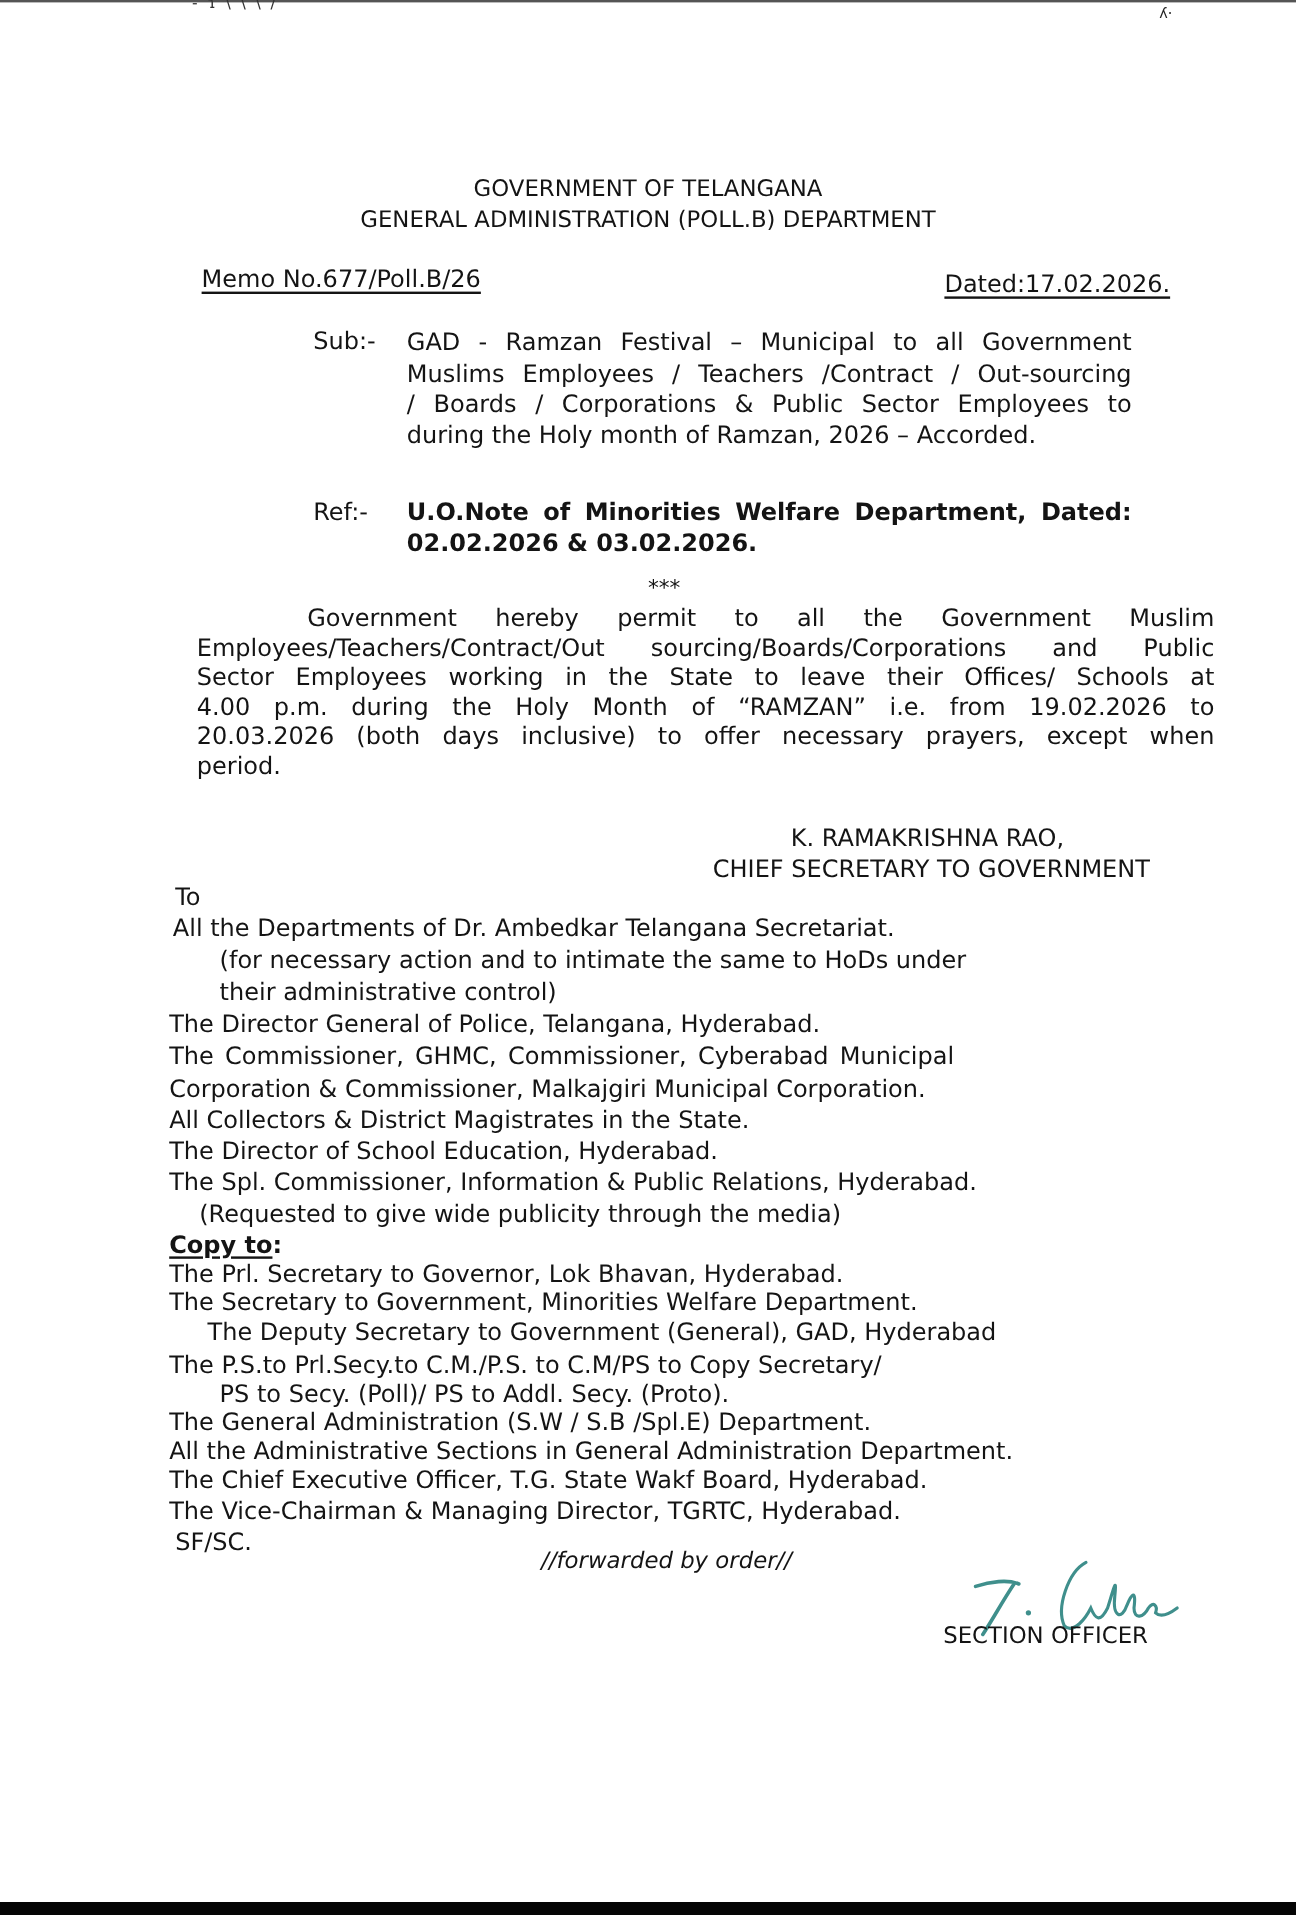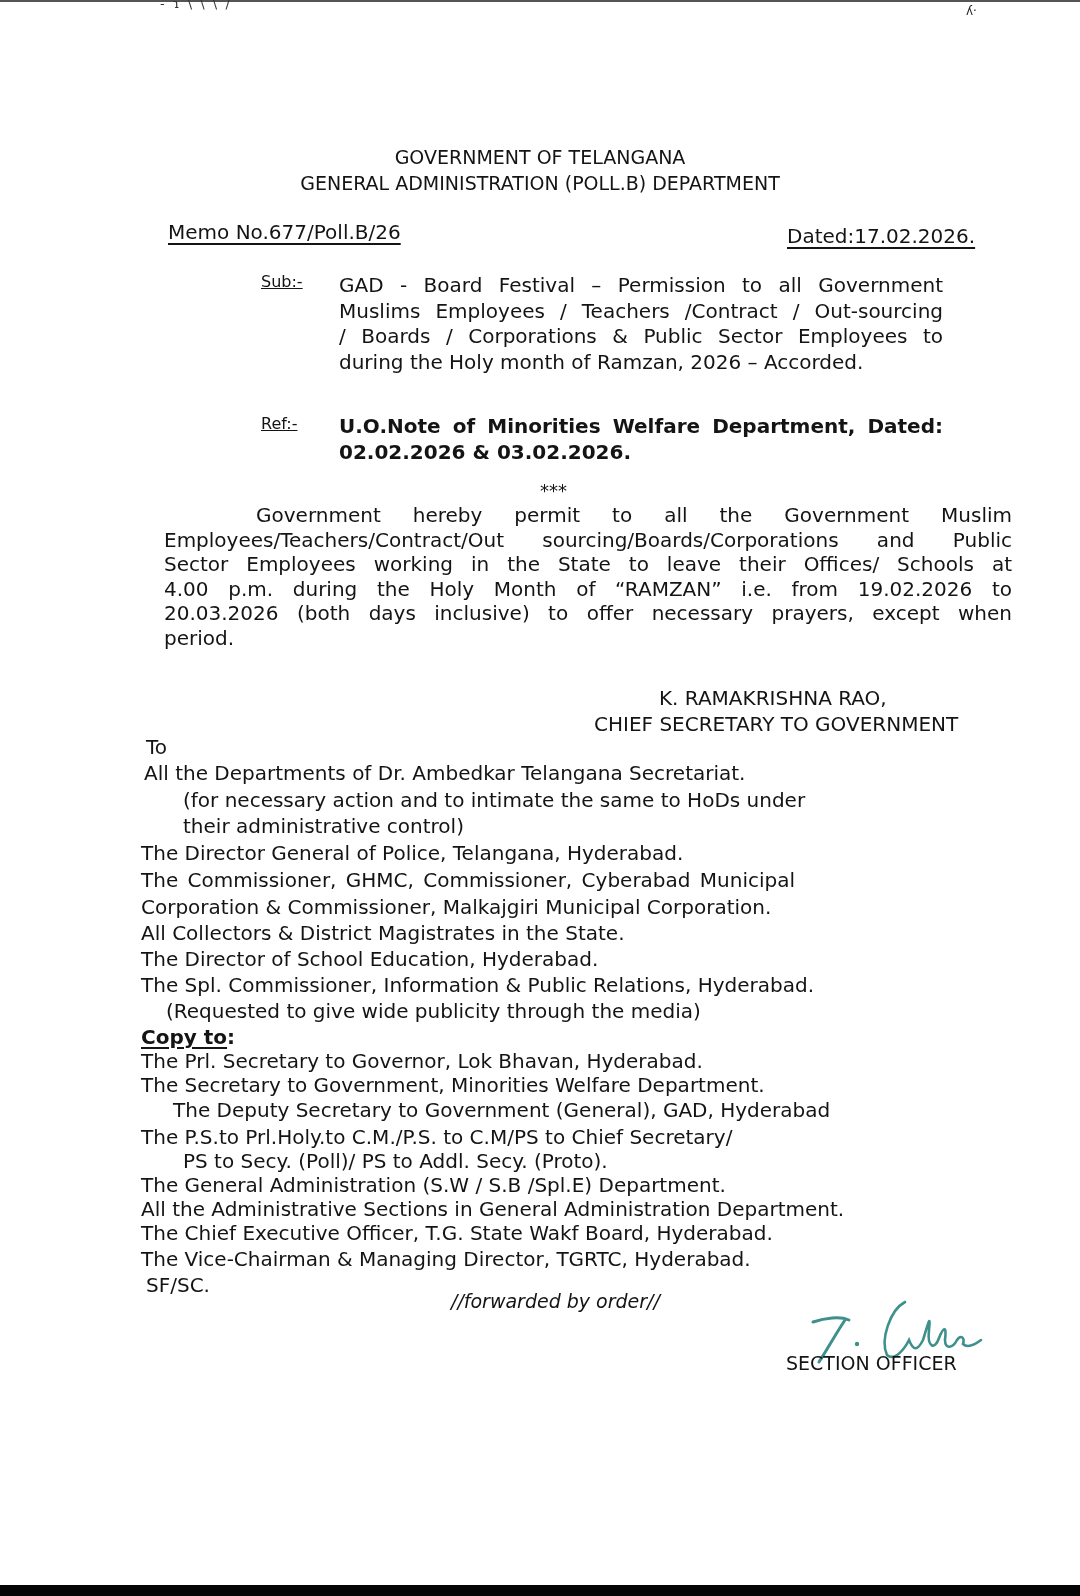--- a/index.html
+++ b/index.html
@@ -11,21 +11,21 @@
   }
   .topline { position: absolute; left: 0; top: 0; width: 1080px; height: 2px; background: #555; }
   .top-scribble { position: absolute; left: 160px; top: -4px; font-size: 13px; color: #333; letter-spacing: 2px; }
   .top-mark { position: absolute; left: 966px; top: 4px; font-size: 12px; color: #222; }
   .bottom-bar { position: absolute; left: 0; top: 1585px; width: 1080px; height: 11px; background: #050505; }
 
   .abs { position: absolute; white-space: nowrap; }
   .hdr { font-size: 19px; text-align: center; width: 1080px; left: 0; }
   .memo { font-size: 20px; text-decoration: underline; text-underline-offset: 4px; }
 
-  .label { font-size: 16px; text-decoration: underline; }
+  .label { font-size: 20px; }
   .block { position: absolute; font-size: 20px; line-height: 25.5px; }
   .just-line { display: block; text-align: justify; text-align-last: justify; height: 24.5px; }
 
   .recip { font-size: 20px; line-height: 27px; }
   .copyto { font-weight: bold; text-decoration: underline; text-underline-offset: 3px; }
   .sig-svg { position: absolute; left: 805px; top: 1300px; }
 </style>
 </head>
 <body>
 
@@ -34,21 +34,21 @@
 <div class="top-mark">ʎ·</div>
 
 <div class="abs hdr" style="top:146px;">GOVERNMENT OF TELANGANA</div>
 <div class="abs hdr" style="top:172px;">GENERAL ADMINISTRATION (POLL.B) DEPARTMENT</div>
 
 <div class="abs memo" style="left:168px; top:220px;">Memo No.677/Poll.B/26</div>
 <div class="abs memo" style="left:787px; top:224px;">Dated:17.02.2026.</div>
 
 <div class="abs label" style="left:261px; top:272px;">Sub:-</div>
 <div class="block" style="left:339px; top:273px; width:604px;">
-  <span class="just-line" style="height:25.5px">GAD - Board Festival – Permission to all Government</span>
+  <span class="just-line" style="height:25.5px">GAD - Ramzan Festival – Municipal to all Government</span>
   <span class="just-line" style="height:25.5px">Muslims Employees / Teachers /Contract / Out-sourcing</span>
   <span class="just-line" style="height:25.5px">/ Boards / Corporations &amp; Public Sector Employees to</span>
   <span class="just-line" style="height:25.5px; text-align-last:left;">during the Holy month of Ramzan, 2026 – Accorded.</span>
 </div>
 
 <div class="abs label" style="left:261px; top:414px;">Ref:-</div>
 <div class="block" style="left:339px; top:414px; width:604px;font-weight:bold;">
   <span class="just-line" style="height:26px">U.O.Note of Minorities Welfare Department, Dated:</span>
   <span class="just-line" style="height:26px; text-align-last:left;">02.02.2026 &amp; 03.02.2026.</span>
 </div>
@@ -76,21 +76,21 @@
 <div class="abs recip" style="left:141px; top:894px;">Corporation &amp; Commissioner, Malkajgiri Municipal Corporation.</div>
 <div class="abs recip" style="left:141px; top:920px;">All Collectors &amp; District Magistrates in the State.</div>
 <div class="abs recip" style="left:141px; top:946px;">The Director of School Education, Hyderabad.</div>
 <div class="abs recip" style="left:141px; top:972px;">The Spl. Commissioner, Information &amp; Public Relations, Hyderabad.</div>
 <div class="abs recip" style="left:166px; top:998px;">(Requested to give wide publicity through the media)</div>
 
 <div class="abs recip" style="left:141px; top:1024px;"><span class="copyto">Copy to</span><span style="font-weight:bold;">:</span></div>
 <div class="abs recip" style="left:141px; top:1048px;">The Prl. Secretary to Governor, Lok Bhavan, Hyderabad.</div>
 <div class="abs recip" style="left:141px; top:1072px;">The Secretary to Government, Minorities Welfare Department.</div>
 <div class="abs recip" style="left:141px; top:1097px;margin-left:32px;">The Deputy Secretary to Government (General), GAD, Hyderabad</div>
-<div class="abs recip" style="left:141px; top:1124px;">The P.S.to Prl.Holy.to C.M./P.S. to C.M/PS to Chief Secretary/</div>
+<div class="abs recip" style="left:141px; top:1124px;">The P.S.to Prl.Secy.to C.M./P.S. to C.M/PS to Copy Secretary/</div>
 <div class="abs recip" style="left:183px; top:1148px;">PS to Secy. (Poll)/ PS to Addl. Secy. (Proto).</div>
 <div class="abs recip" style="left:141px; top:1172px;">The General Administration (S.W / S.B /Spl.E) Department.</div>
 <div class="abs recip" style="left:141px; top:1196px;">All the Administrative Sections in General Administration Department.</div>
 <div class="abs recip" style="left:141px; top:1220px;">The Chief Executive Officer, T.G. State Wakf Board, Hyderabad.</div>
 <div class="abs recip" style="left:141px; top:1246px;">The Vice-Chairman &amp; Managing Director, TGRTC, Hyderabad.</div>
 <div class="abs recip" style="left:146px; top:1272px;">SF/SC.</div>
 
 <div class="abs" style="left:451px; top:1290px; font-size:19px; font-style:italic;">//forwarded by order//</div>
 
 <svg class="sig-svg" width="180" height="70" viewBox="0 0 180 70">

